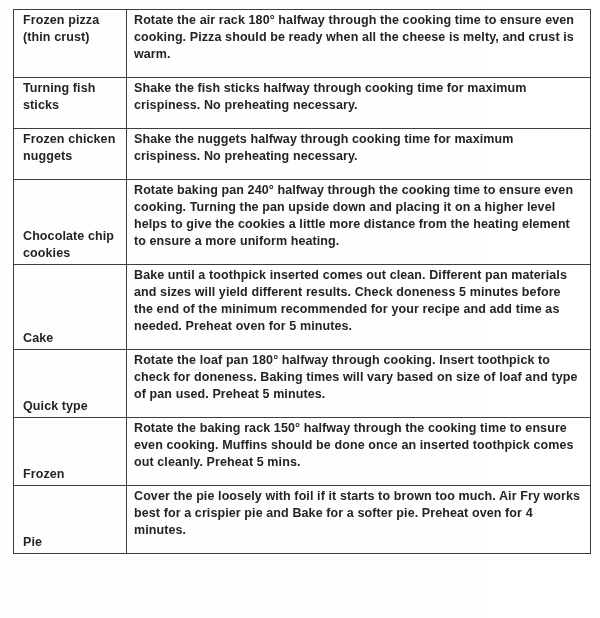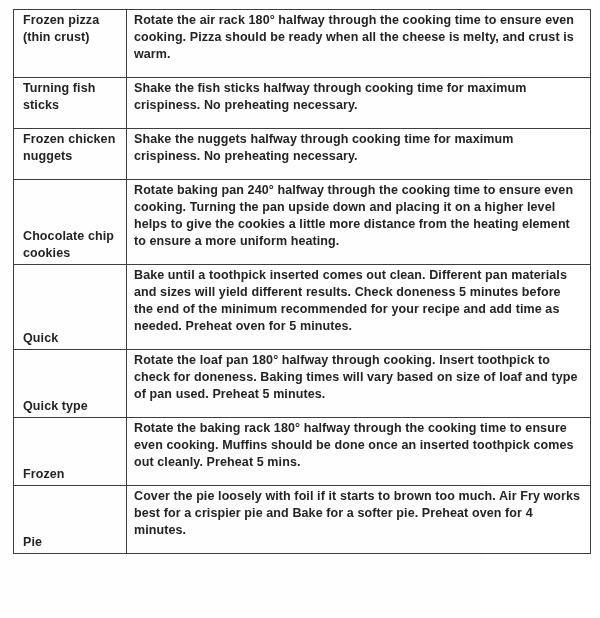--- a/index.html
+++ b/index.html
@@ -65,30 +65,30 @@
       </tr>
       <tr class="valign-top">
         <td class="item">Frozen chicken nuggets</td>
         <td class="tip">Shake the nuggets halfway through cooking time for maximum crispiness. No preheating necessary.</td>
       </tr>
       <tr class="valign-bottom">
         <td class="item">Chocolate chip cookies</td>
         <td class="tip">Rotate baking pan 240° halfway through the cooking time to ensure even cooking. Turning the pan upside down and placing it on a higher level helps to give the cookies a little more distance from the heating element to ensure a more uniform heating.</td>
       </tr>
       <tr class="valign-bottom">
-        <td class="item">Quick</td>
+        <td class="item">Cake</td>
         <td class="tip">Bake until a toothpick inserted comes out clean. Different pan materials and sizes will yield different results. Check doneness 5 minutes before the end of the minimum recommended for your recipe and add time as needed. Preheat oven for 5 minutes.</td>
       </tr>
       <tr class="valign-bottom">
         <td class="item">Quick type</td>
         <td class="tip">Rotate the loaf pan 180° halfway through cooking. Insert toothpick to check for doneness. Baking times will vary based on size of loaf and type of pan used. Preheat 5 minutes.</td>
       </tr>
       <tr class="valign-bottom">
         <td class="item">Frozen</td>
-        <td class="tip">Rotate the baking rack 180° halfway through the cooking time to ensure even cooking. Muffins should be done once an inserted toothpick comes out cleanly. Preheat 5 mins.</td>
+        <td class="tip">Rotate the baking rack 150° halfway through the cooking time to ensure even cooking. Muffins should be done once an inserted toothpick comes out cleanly. Preheat 5 mins.</td>
       </tr>
       <tr class="valign-bottom">
         <td class="item">Pie</td>
         <td class="tip">Cover the pie loosely with foil if it starts to brown too much. Air Fry works best for a crispier pie and Bake for a softer pie. Preheat oven for 4 minutes.</td>
       </tr>
     </tbody>
   </table>
 </div>
 
 </body></html>

